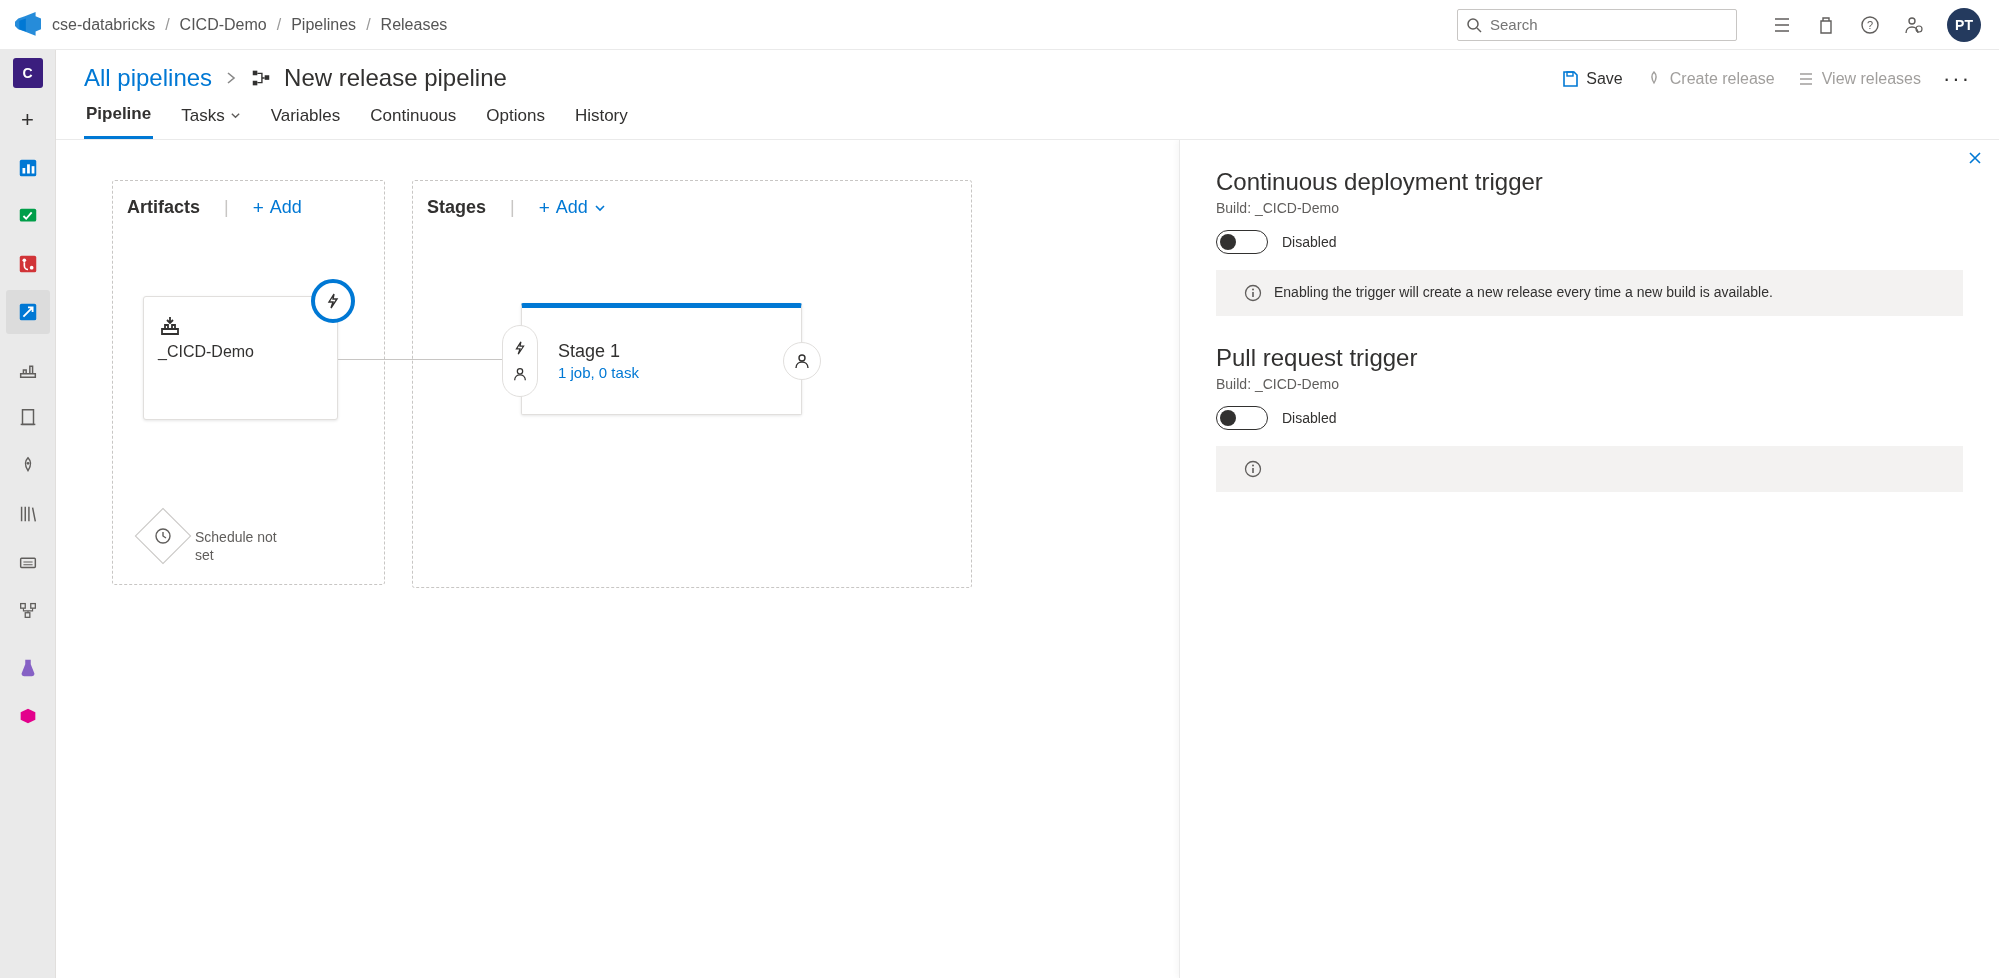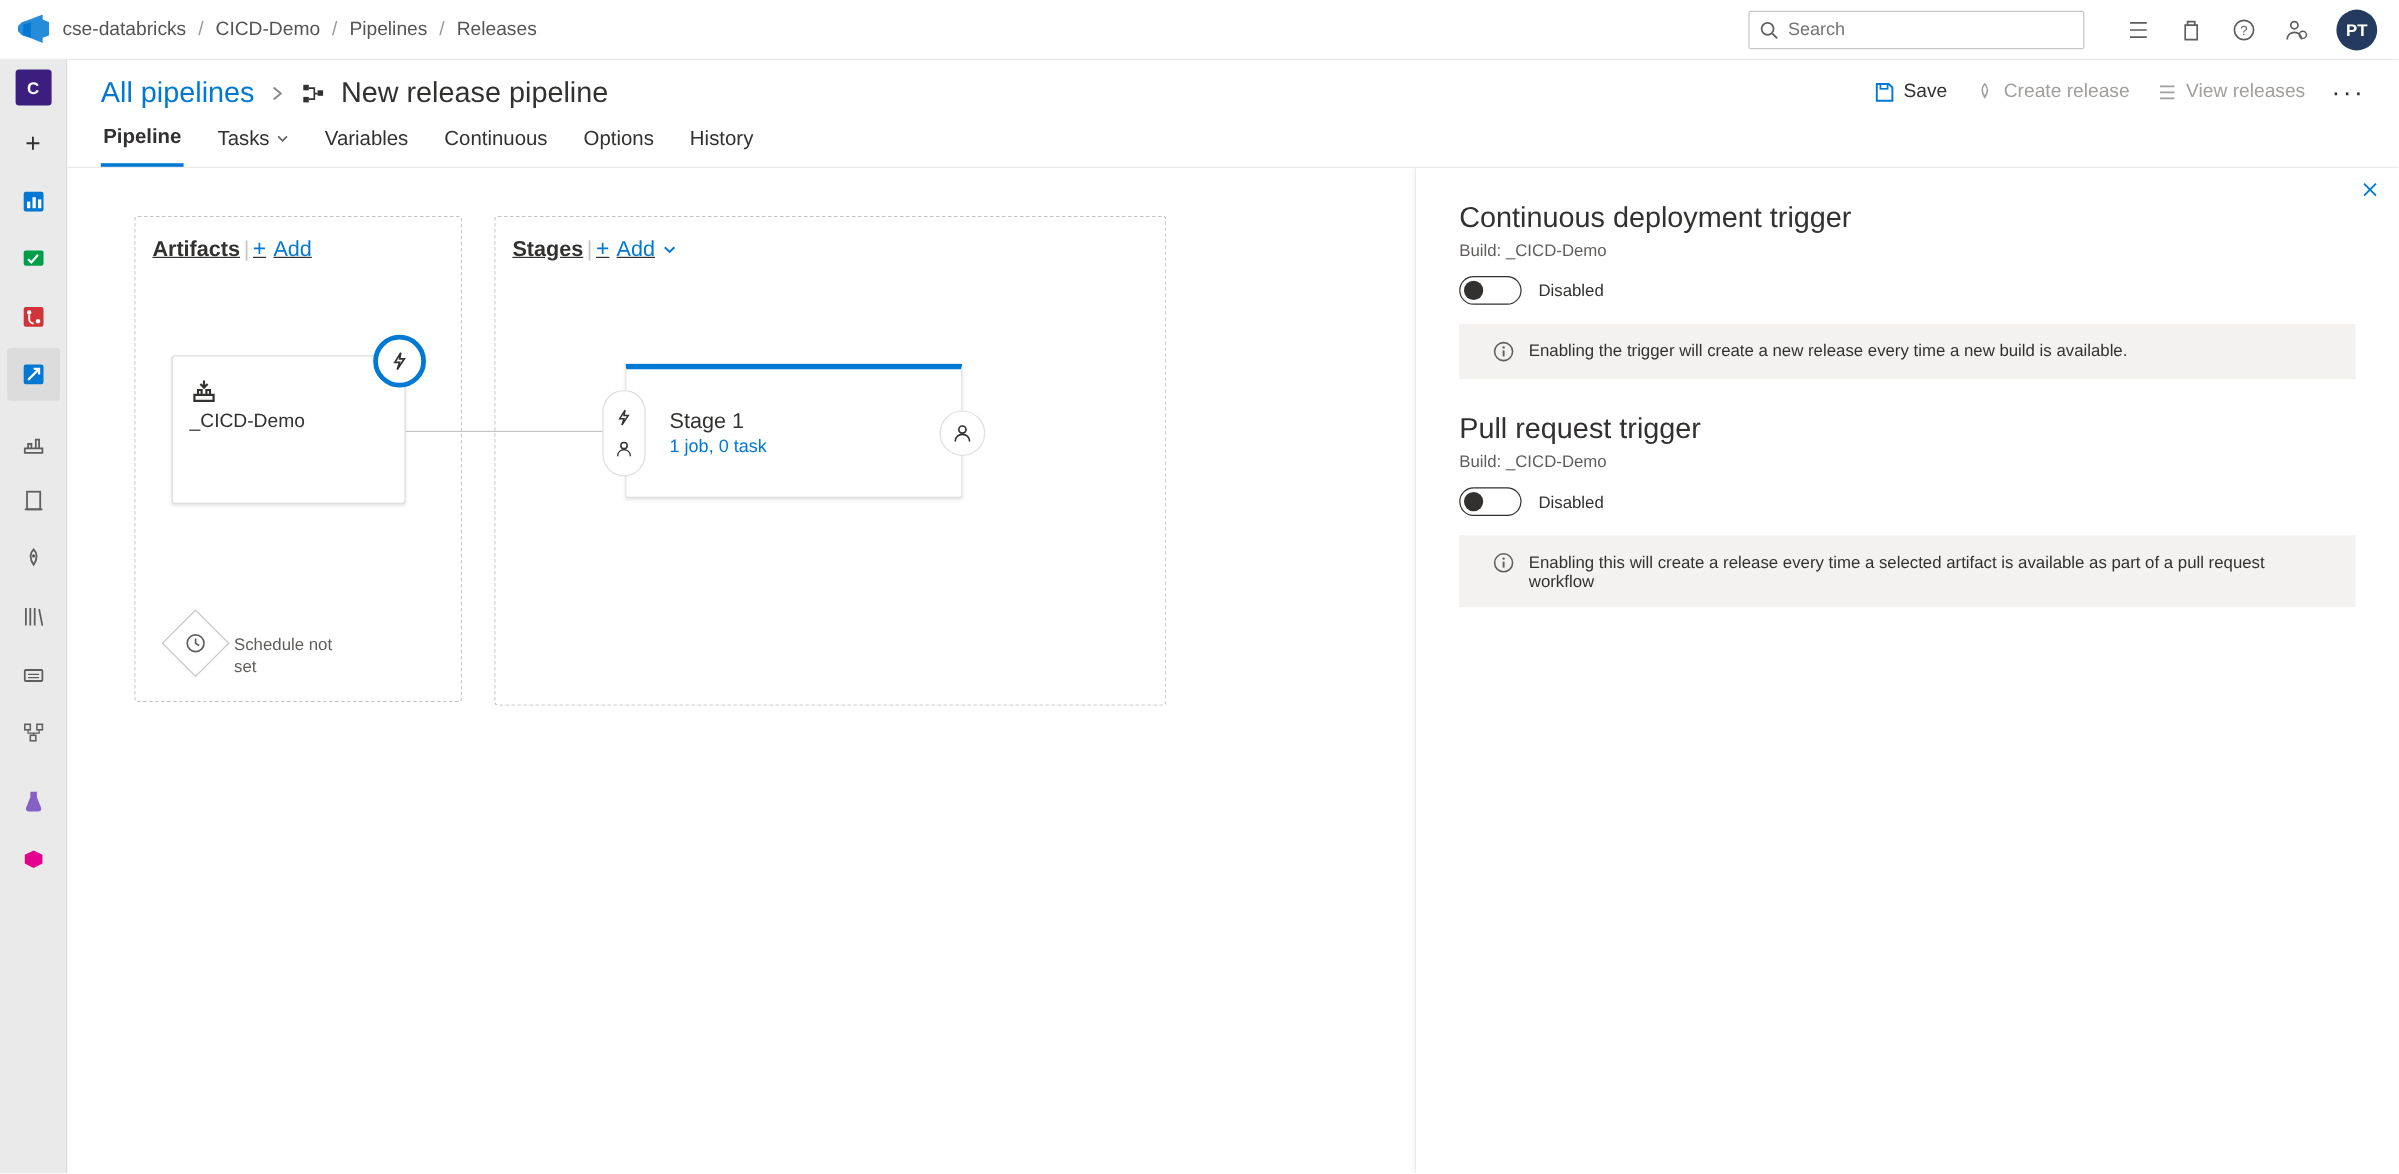--- a/index.html
+++ b/index.html
@@ -48,21 +48,21 @@
   }
   .nav-item.project { background:#3b1e7e; color:#fff; border-radius:3px; width:30px; height:30px; font-weight:600; margin-bottom:6px; }
   .nav-item.plus { color:#323130; font-size:22px; }
   .nav-item.active { background:#dcdcdc; }
   .nav-icon { width:22px; height:22px; }
 
   .main { flex:1; display:flex; flex-direction:column; overflow:hidden; }
 
   
   .page-header {
-    display:flex; align-items:flex-start; padding:14px 28px 0 28px; gap:14px;
+    display:flex; align-items:flex-end; padding:14px 28px 0 28px; gap:14px;
   }
   .ph-left { display:flex; align-items:center; gap:12px; }
   .ph-all { color:#0078d4; font-size:24px; font-weight:400; cursor:pointer; }
   .ph-chevron { color:#888; }
   .ph-icon { width:22px; height:22px; }
   .ph-title { font-size:24px; color:#323130; }
   .ph-right { display:flex; align-items:center; gap:22px; }
   .ph-action { display:flex; align-items:center; gap:7px; cursor:pointer; font-size:16px; }
   .ph-action.disabled { color:#a19f9d; cursor:default; }
   .ph-action .ic { width:18px; height:18px; }
@@ -76,21 +76,21 @@
   
   .content { flex:1; display:flex; overflow:hidden; }
   .canvas { flex:1; padding:36px 0 0 56px; position:relative; }
 
   .section-box {
     border:1px dashed #c8c6c4; border-radius:3px;
     padding:16px 14px 14px 14px;
   }
   .artifacts-box { position:absolute; left:56px; top:40px; width:273px; height:405px; }
   .stages-box { position:absolute; left:356px; top:40px; width:560px; height:408px; }
-  .sec-head { display:flex; align-items:flex-end; gap:3px; font-size:18px; font-weight:600;text-decoration:underline; }
+  .sec-head { display:flex; align-items:flex-end; gap:24px; font-size:18px; font-weight:600; }
   .sec-head .divider { color:#c8c6c4; font-weight:400; }
   .addlink { display:flex; align-items:center; gap:6px; color:#0078d4; font-weight:400; cursor:pointer; }
   .addlink .plus { font-size:19px; line-height:1; }
 
   .artifact-card {
     position:absolute; left:30px; top:115px; width:195px; height:124px;
     background:#fff; border:1px solid #e1dfdd; border-radius:3px;
     box-shadow:0 1px 3px rgba(0,0,0,0.1);
     padding:16px 14px; cursor:pointer;
   }
@@ -458,19 +458,18 @@
                 <div class="knob"></div>
               </div>
             <span>Disabled</span>
           </div>
           <div class="info-box">
             <svg class="info-ic" viewBox="0 0 18 18">
                 <circle cx="9" cy="9" r="7.5" stroke="#605e5c" stroke-width="1.3" fill="none"></circle>
                 <circle cx="9" cy="5.5" r="1" fill="#605e5c"></circle>
                 <rect x="8.2" y="8" width="1.6" height="5" fill="#605e5c"></rect>
               </svg>
-            <div>Enabling this will create a release every time a selected artifact is available as part of a pull request workflow</div>
           </div>
         </div>
       </div>
     </div>
   </div>
 </div>
 
 </body></html>

